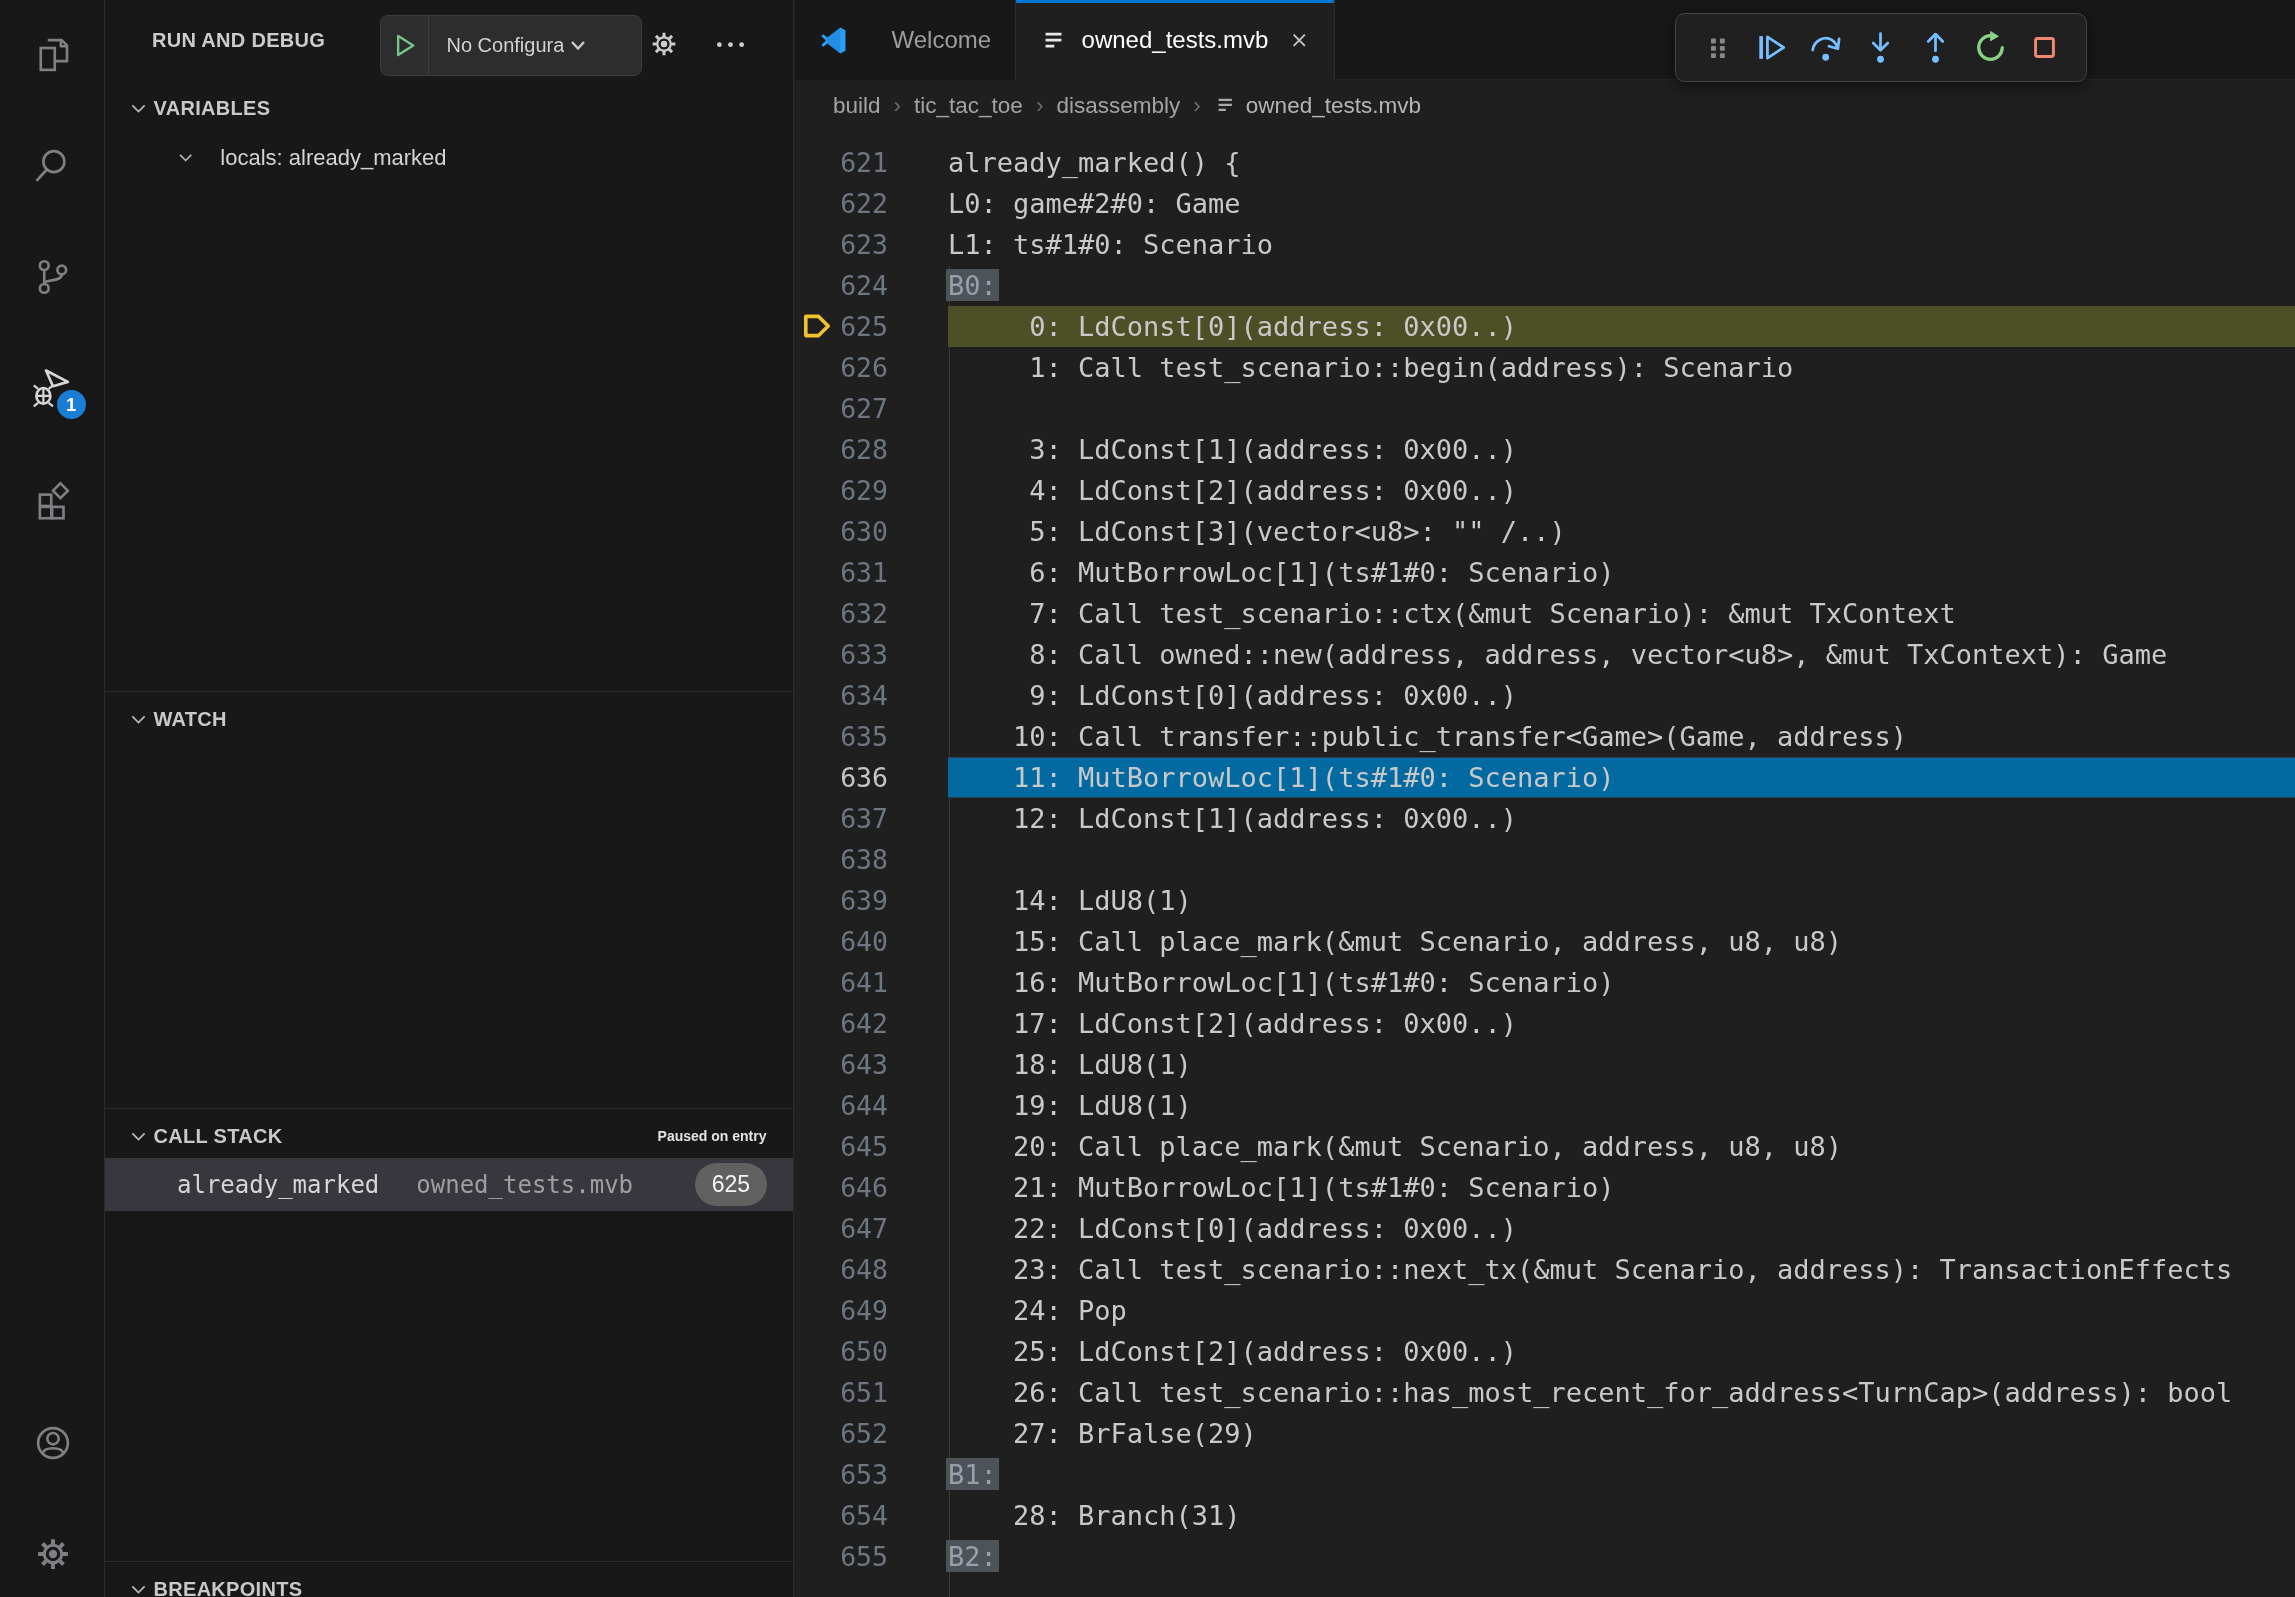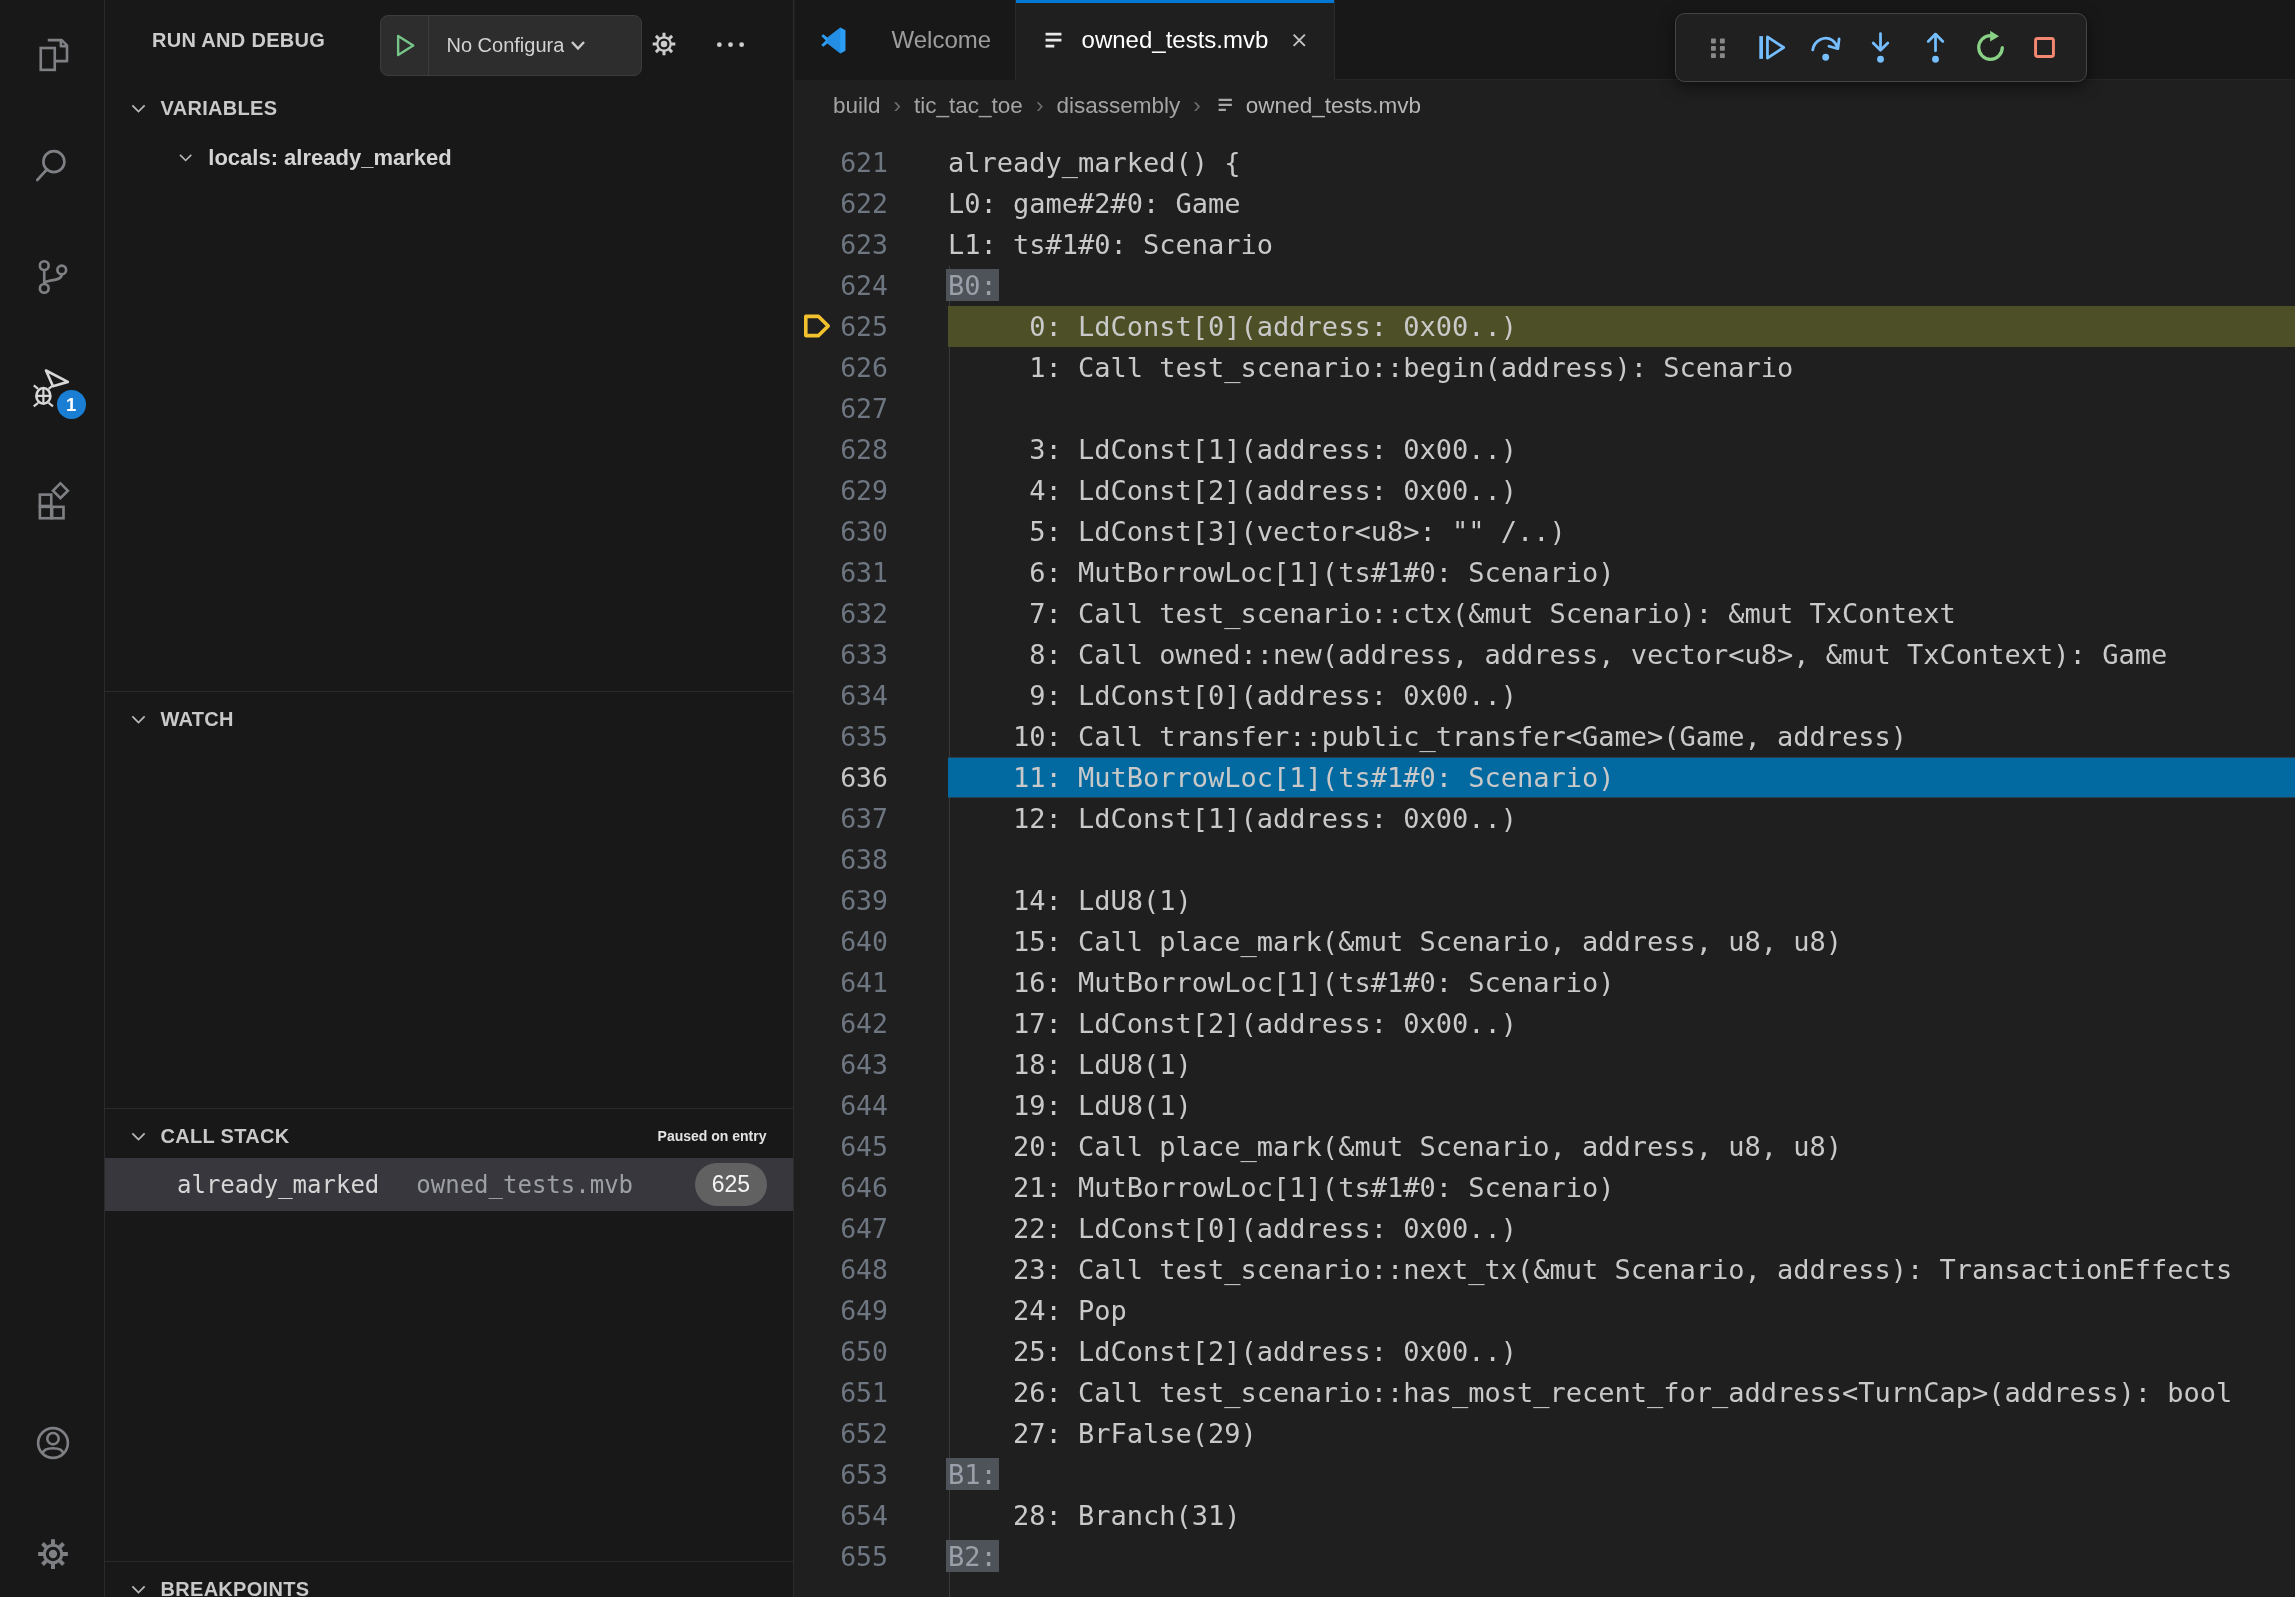--- a/index.html
+++ b/index.html
@@ -20,25 +20,25 @@
   .config-control{position:absolute;left:275px;top:14.5px;width:262px;height:61px;background:#2d2d2e;border:0.8px solid #3c3c3c;border-radius:8px;display:flex;align-items:center;overflow:hidden;}
   .config-play{width:47px;display:flex;align-items:center;justify-content:center;flex:0 0 auto;}
   .config-divider{width:0.8px;height:61px;background:#3c3c3c;flex:0 0 auto;}
   .config-label{margin-left:17.7px;font-size:20px;color:#d2d2d2;white-space:nowrap;overflow:hidden;max-width:146px;flex:0 1 auto;}
   .config-chevron{margin-left:1.6px;flex:0 0 auto;display:flex;}
   .hdr-gear{position:absolute;left:542px;top:27px;color:#cdcdcd;}
   .hdr-dots{position:absolute;left:608px;top:35px;color:#cdcdcd;}
 
   .section-header{position:absolute;left:0;width:100%;height:42px;display:flex;align-items:center;}
   .section-header .chev{margin-left:22.5px;display:flex;color:#b8b8b8;}
-  .section-header .sec-label{margin-left:12px;font-size:20px;font-weight:700;letter-spacing:0.3px;color:#c9c9c9;}
+  .section-header .sec-label{margin-left:5px;font-size:20px;font-weight:700;letter-spacing:0.3px;color:#c9c9c9;}
   .section-sep{position:absolute;left:0;width:100%;height:0.8px;background:#2b2b2b;}
   .tree-row{position:absolute;left:0;width:100%;height:45px;display:flex;align-items:center;}
   .tree-row .chev{margin-left:71px;display:flex;color:#b8b8b8;}
-  .tree-row .tree-label{margin-left:13px;font-size:22px;font-weight:700;color:#d4d4d4;}
+  .tree-row .tree-label{margin-left:25px;font-size:22px;font-weight:400;color:#d4d4d4;}
   .paused-text{margin-left:auto;margin-right:26.5px;font-size:14px;font-weight:700;color:#e3e3e3;}
   .frame-row{position:absolute;left:0;top:1158px;width:100%;height:53px;background:#37373d;display:flex;align-items:center;}
   .frame-name{margin-left:72px;font-family:"DejaVu Sans Mono","Liberation Mono",monospace;font-size:24px;color:#d6d6d6;}
   .frame-file{margin-left:37px;font-family:"DejaVu Sans Mono","Liberation Mono",monospace;font-size:24px;color:#9da0a3;}
   .frame-badge{margin-left:auto;margin-right:26px;height:43px;border-radius:22px;background:#616161;color:#f5f5f5;font-size:23px;padding:0 17px;display:flex;align-items:center;}
 
   
   .editor{position:absolute;left:795px;top:0;right:0;bottom:0;background:#1f1f1f;}
   .tabbar{position:absolute;left:0;top:0;right:0;height:80px;background:#181818;border-bottom:0.8px solid #252525;display:flex;}
   .tab{height:80px;display:flex;align-items:center;padding:0 24px;border-right:0.8px solid #2b2b2b;position:relative;cursor:default;}

